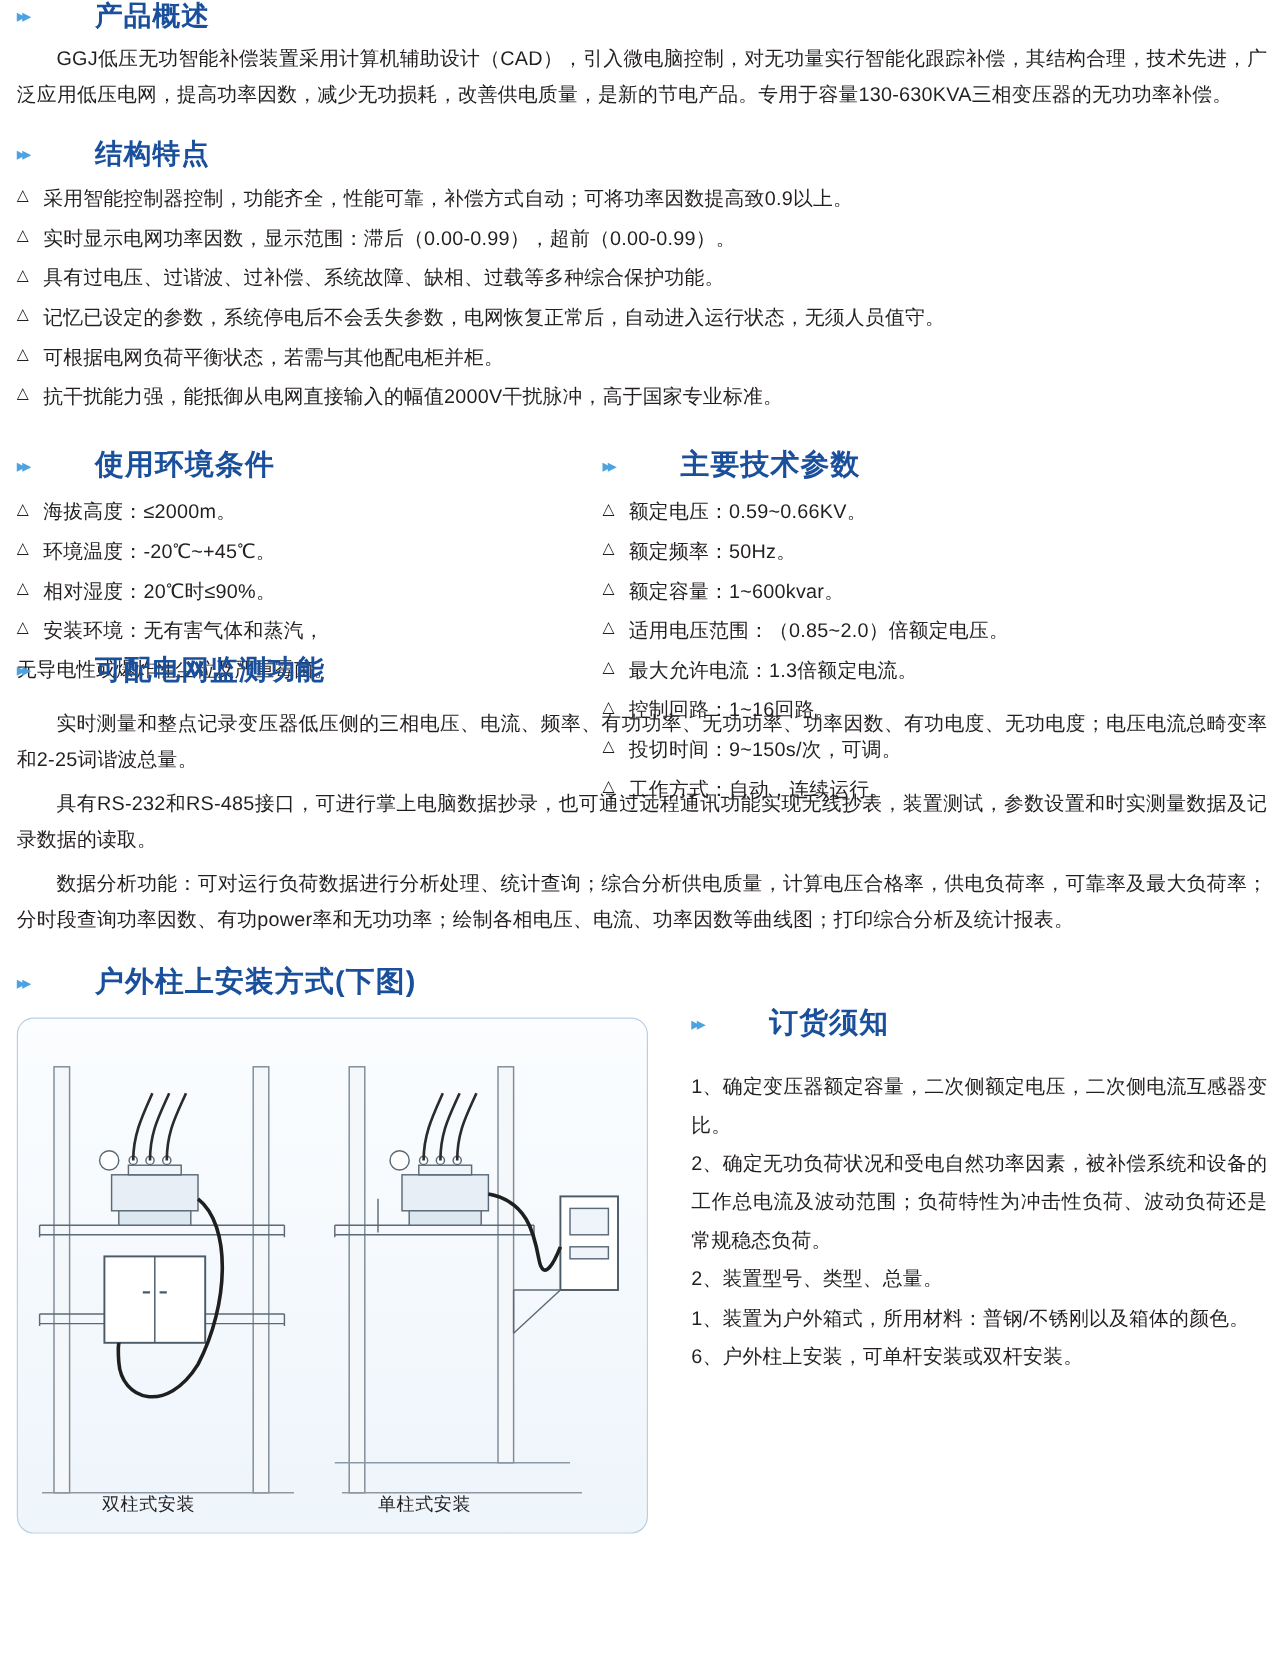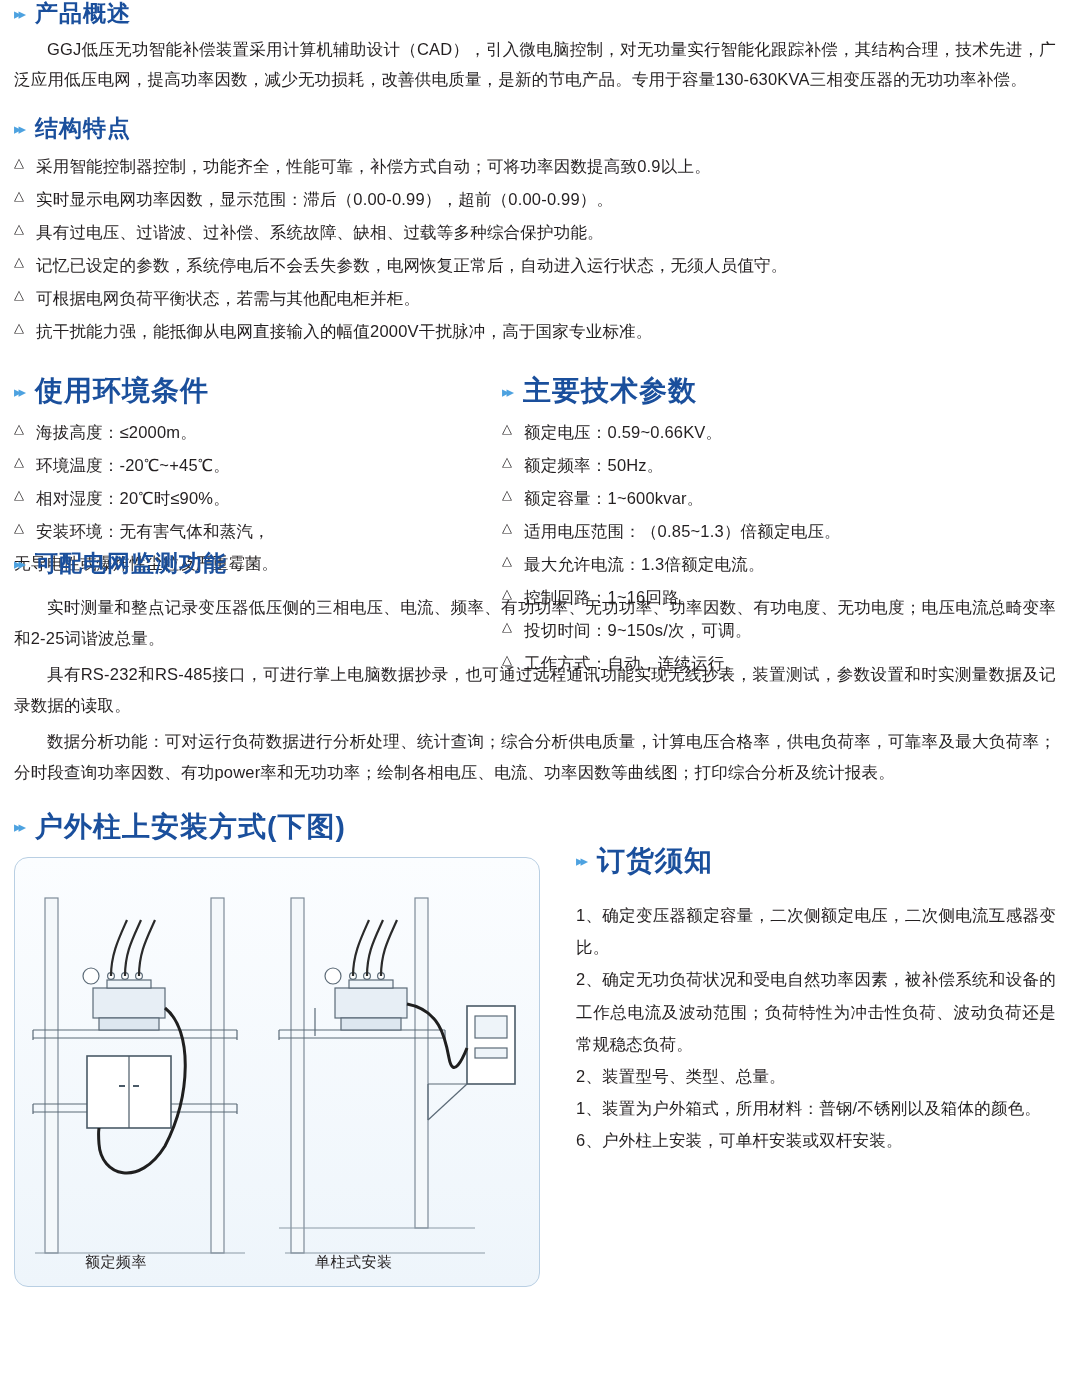--- a/index.html
+++ b/index.html
@@ -27,22 +27,23 @@
     letter-spacing: -3px;
     line-height: 1;
     padding-right: 4px;
   }
   .sec-head .title {
     color: #1a4f9c;
     font-weight: bold;
     font-size: 23px;
     letter-spacing: 1px;
     line-height: 1.2;
-  }
-  .sec-head.big .title { font-size: 28px; }
+    margin-left: 44px;
+  }
+  .sec-head.big .title { font-size: 24px; }
 
   .para {
     font-size: 16.5px;
     line-height: 1.85;
     text-align: justify;
     text-justify: inter-ideograph;
     margin: 6px 0 0 0;
     letter-spacing: 0.2px;
   }
   .para.indent { text-indent: 2em; }
@@ -151,21 +152,21 @@
 
     <div class="col-right">
       <div class="sec-head big">
         <span class="arrows">▸▸</span>
         <span class="title">主要技术参数</span>
       </div>
       <ul class="bullet-list">
         <li><span class="tri">△</span><span>额定电压：0.59~0.66KV。</span></li>
         <li><span class="tri">△</span><span>额定频率：50Hz。</span></li>
         <li><span class="tri">△</span><span>额定容量：1~600kvar。</span></li>
-        <li><span class="tri">△</span><span>适用电压范围：（0.85~1.3）倍额定电压。</span></li>
+        <li><span class="tri">△</span><span>适用电压范围：（0.85~2.0）倍额定电压。</span></li>
         <li><span class="tri">△</span><span>最大允许电流：1.3倍额定电流。</span></li>
         <li><span class="tri">△</span><span>控制回路：1~16回路。</span></li>
         <li><span class="tri">△</span><span>投切时间：9~150s/次，可调。</span></li>
         <li><span class="tri">△</span><span>工作方式：自动，连续运行。</span></li>
       </ul>
     </div>
   </div>
 
   <div style="margin-top:-130px; width:470px;">
     <div class="sec-head">
@@ -253,21 +254,21 @@
 
             <line x1="413" y1="226" x2="452" y2="226" stroke="#5b6a77"></line>
             <line x1="413" y1="262" x2="452" y2="226" stroke="#5b6a77"></line>
             <line x1="413" y1="262" x2="413" y2="226" stroke="#5b6a77"></line>
 
             <path d="M392 146 C 424 152, 430 178, 434 200 C 438 222, 448 200, 452 190" stroke="#1f1f1f" stroke-width="3"></path>
             <line x1="264" y1="370" x2="460" y2="370" stroke="#8c99a5"></line>
             <line x1="270" y1="395" x2="470" y2="395" stroke="#8c99a5"></line>
           </g>
         </svg>
-        <div class="fig-caption cap1">额定频率</div>
+        <div class="fig-caption cap1">双柱式安装</div>
         <div class="fig-caption cap2">单柱式安装</div>
       </div>
     </div>
 
     <div class="bottom-right">
       <div class="sec-head big order-head">
         <span class="arrows">▸▸</span>
         <span class="title">订货须知</span>
       </div>
       <ul class="order-list">

